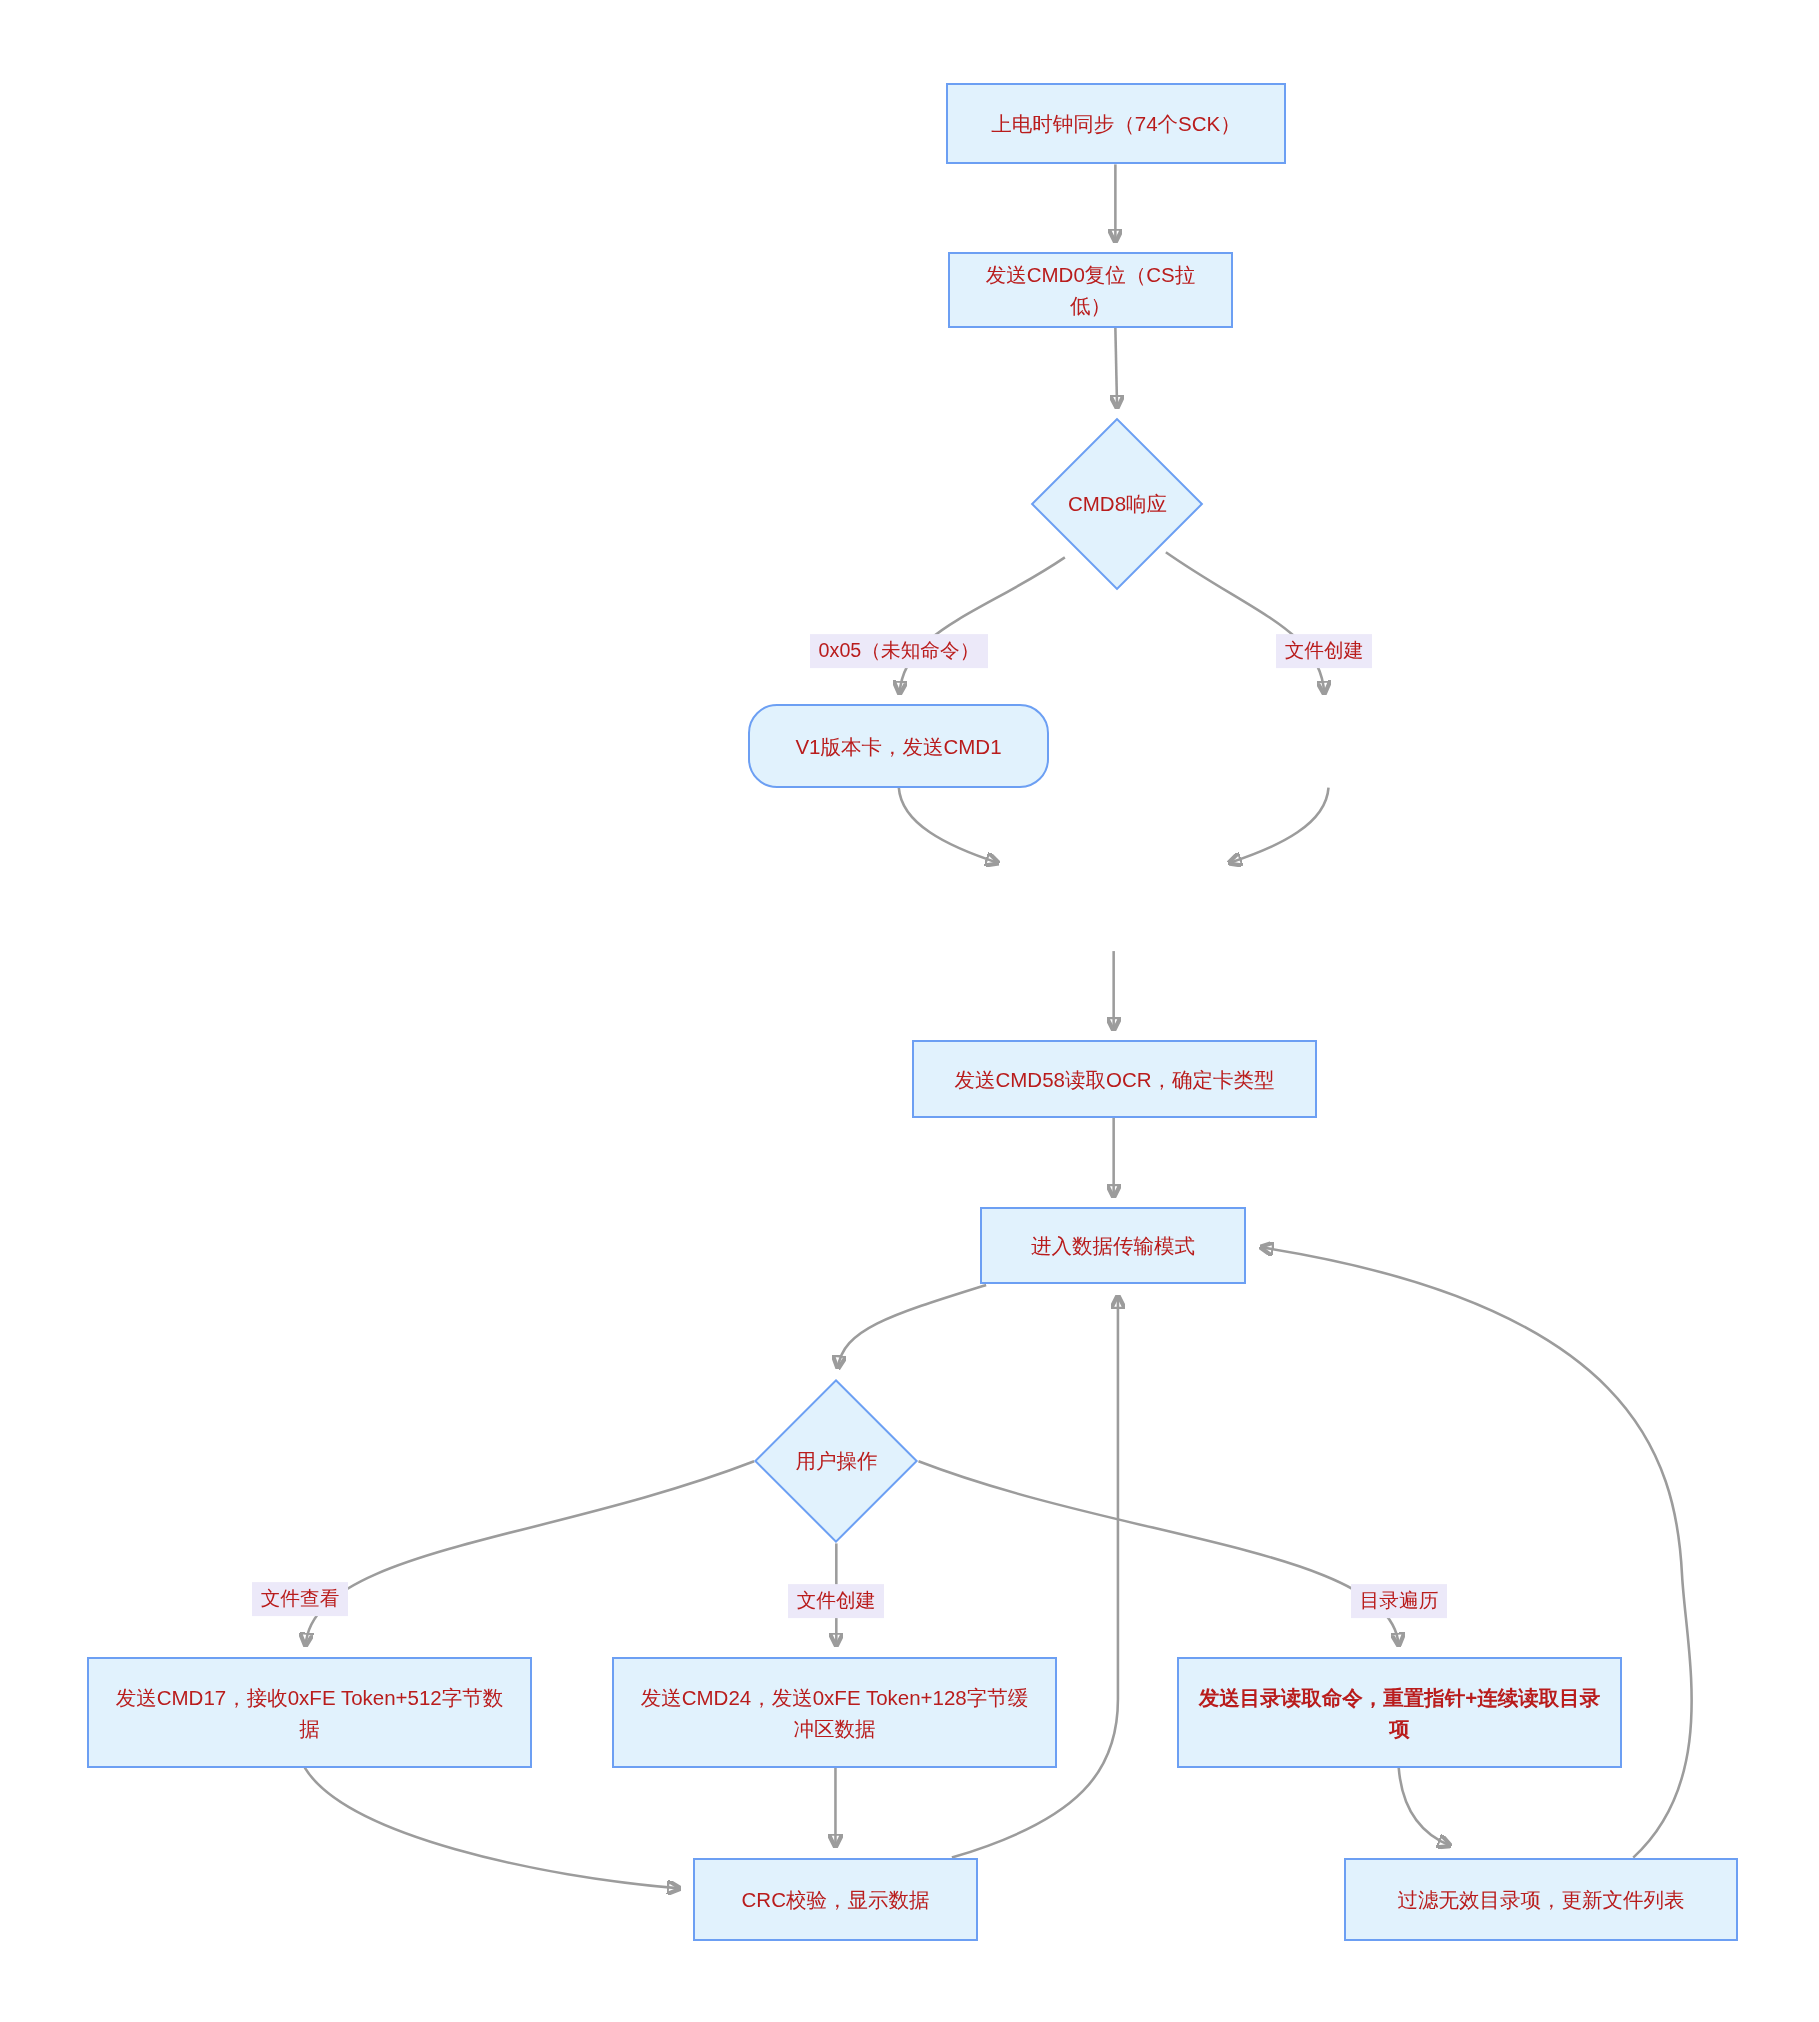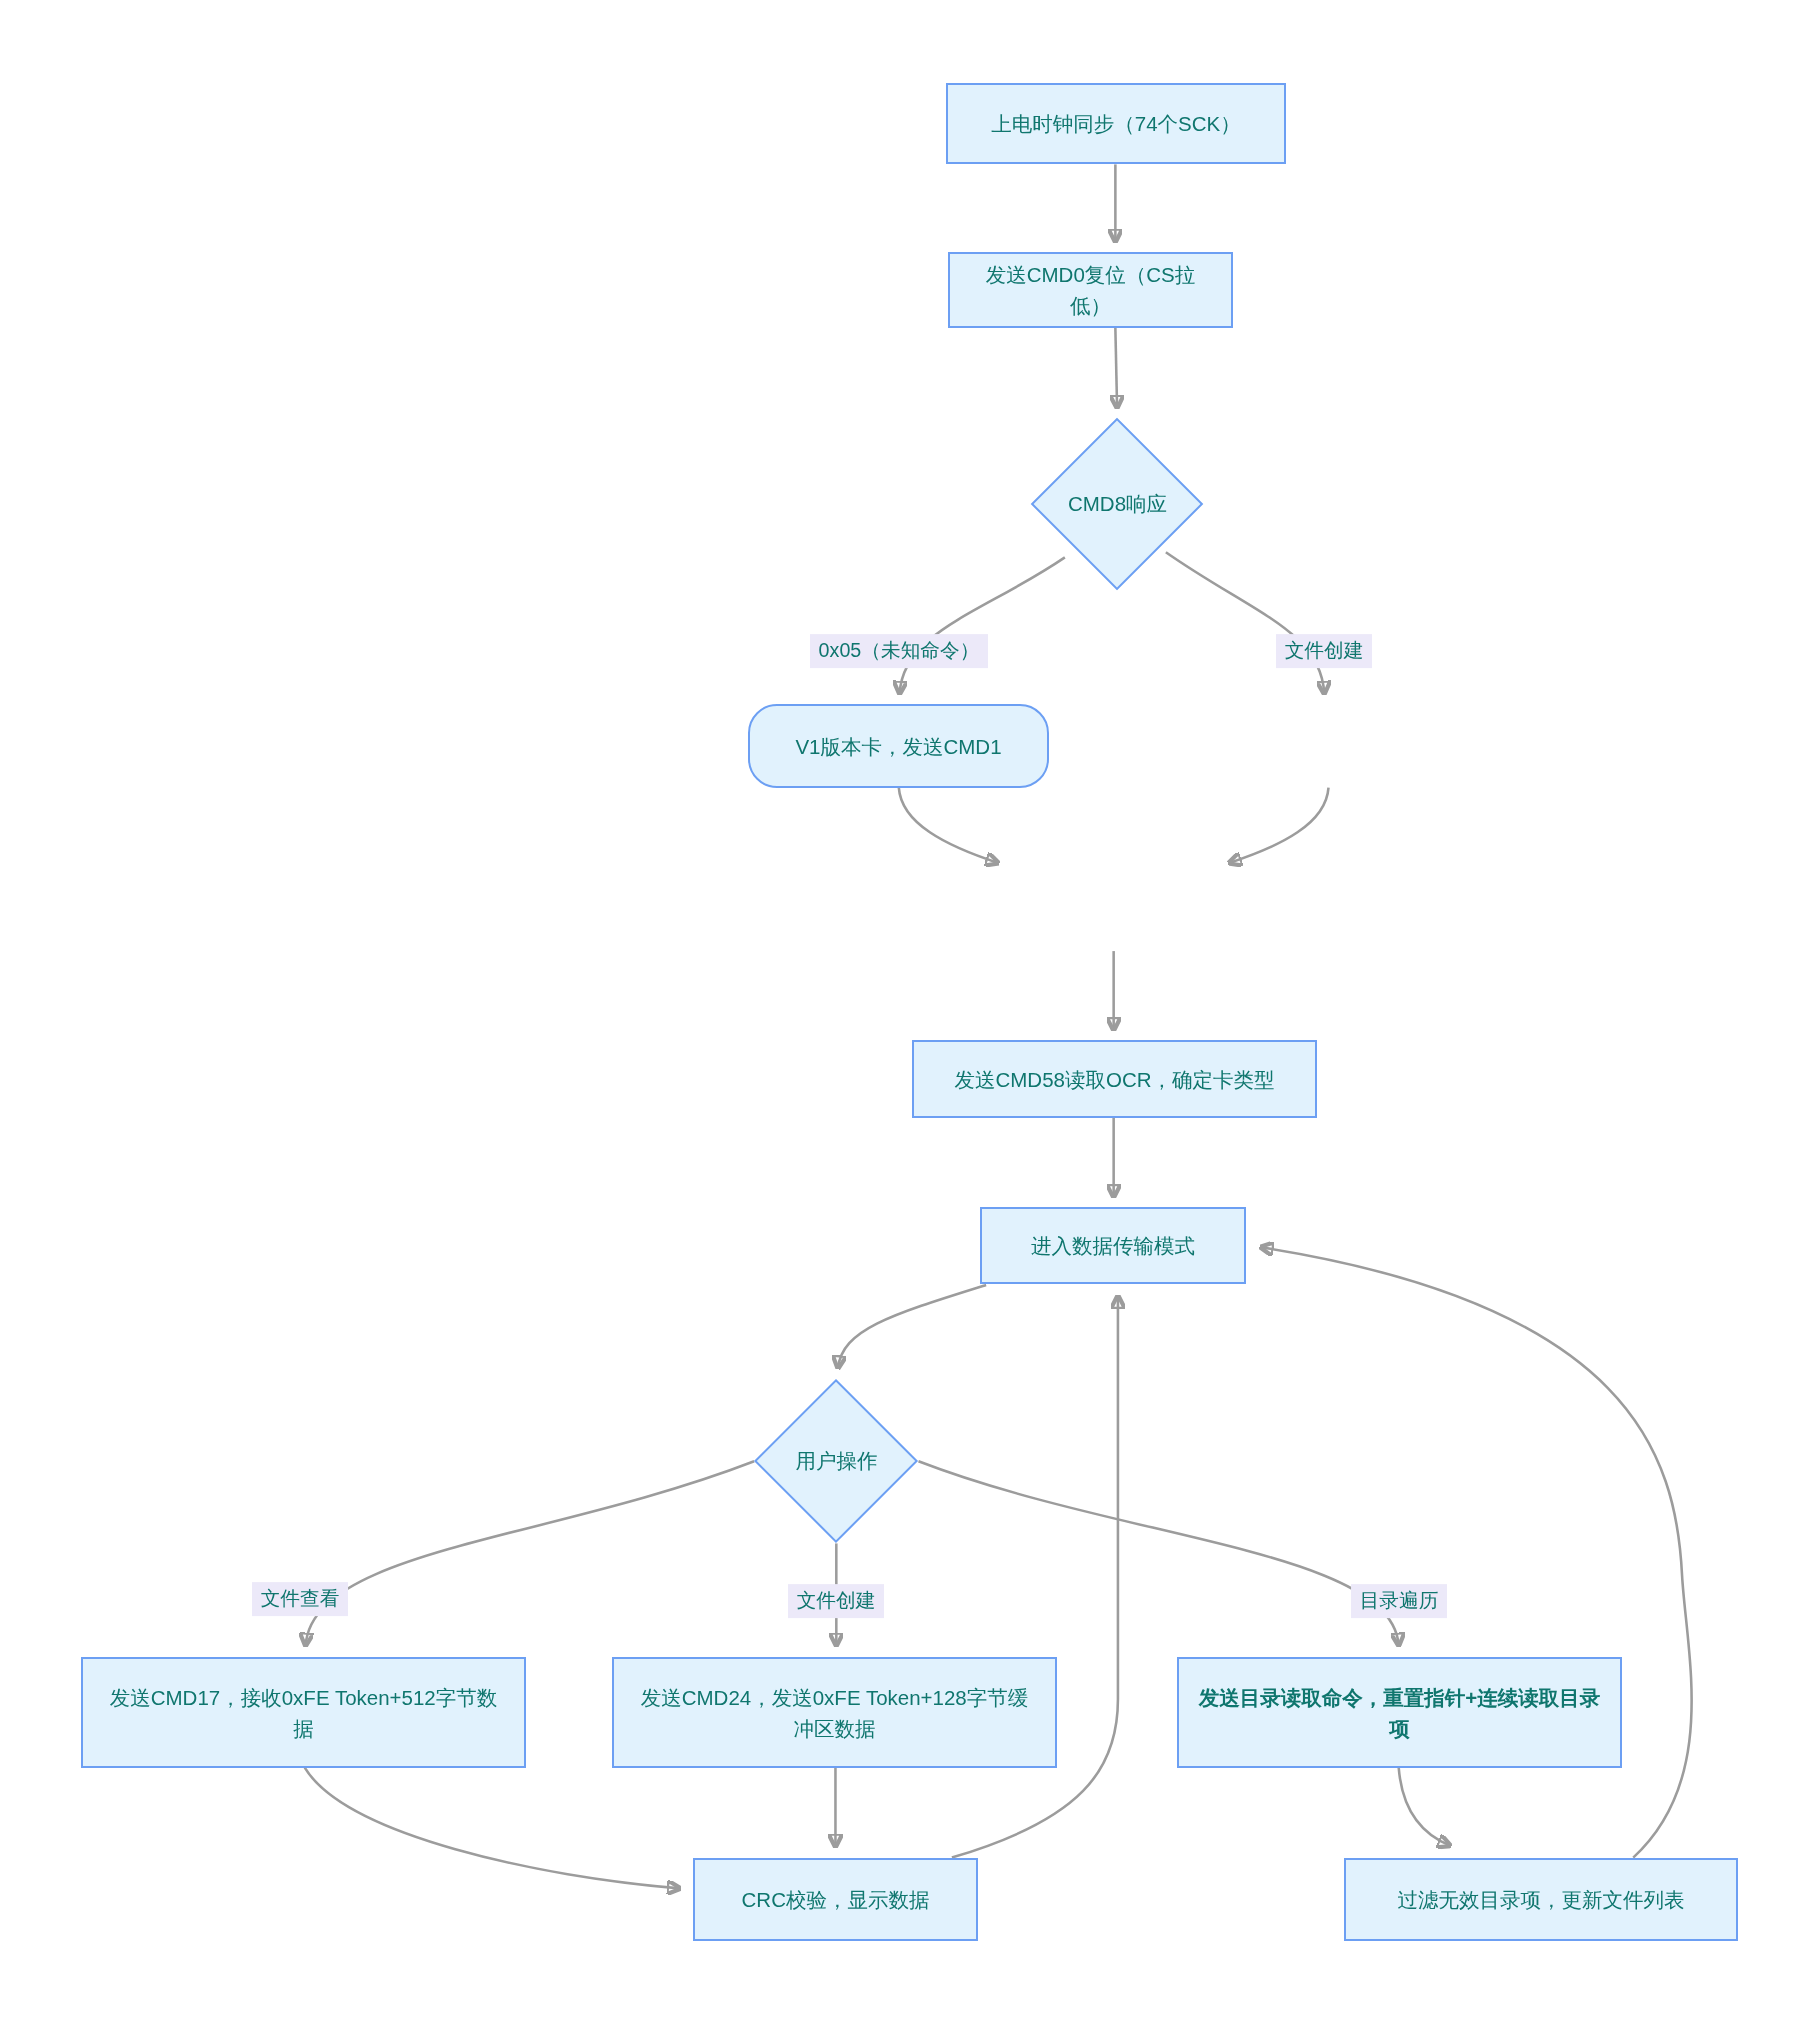--- a/index.html
+++ b/index.html
@@ -1,21 +1,21 @@
 <!DOCTYPE html>
 <html style="font-size:13.7px"><head>
 <meta charset="utf-8">
 <style>
   html,body { margin:0; padding:0; background:#ffffff; }
   .canvas {
     position:relative;
     width:1819px; height:2022px;
     background:#ffffff;
     font-family:"Liberation Sans","DejaVu Sans",sans-serif;
-    color:#0f766e;
+    color:#b91c1c;
     overflow:hidden;
   }
   svg.edges { position:absolute; left:0; top:0; width:1819px; height:2022px; pointer-events:none; }
   svg.edges path { fill:none; stroke:#9c9c9c; stroke-width:3; }
 
   .node {
     position:absolute;
     background:#e1f2fd;
     border:2.6px solid #6c9ff3;
     box-sizing:border-box;
@@ -97,21 +97,21 @@
     <span>发送CMD58读取OCR，确定卡类型</span>
   </div>
 
   <div class="node" style="left:980px; top:1207px; width:266px; height:77px;">
     <span>进入数据传输模式</span>
   </div>
 
   <div class="diamond-shape" style="left:778px; top:1403px; width:116px; height:116px;"></div>
   <div class="diamond-label" style="left:751px; top:1442px; width:171px; height:38px;">用户操作</div>
 
-  <div class="node" style="left:81px; top:1657px; width:445px; height:111px;">
+  <div class="node" style="left:87px; top:1657px; width:445px; height:111px;">
     <span>发送CMD17，接收0xFE Token+512字节数据</span>
   </div>
 
   <div class="node" style="left:612px; top:1657px; width:445px; height:111px;">
     <span>发送CMD24，发送0xFE Token+128字节缓冲区数据</span>
   </div>
 
   <div class="node" style="left:1177px; top:1657px; width:445px; height:111px;font-weight:bold;">
     <span>发送目录读取命令，重置指针+连续读取目录项</span>
   </div>

